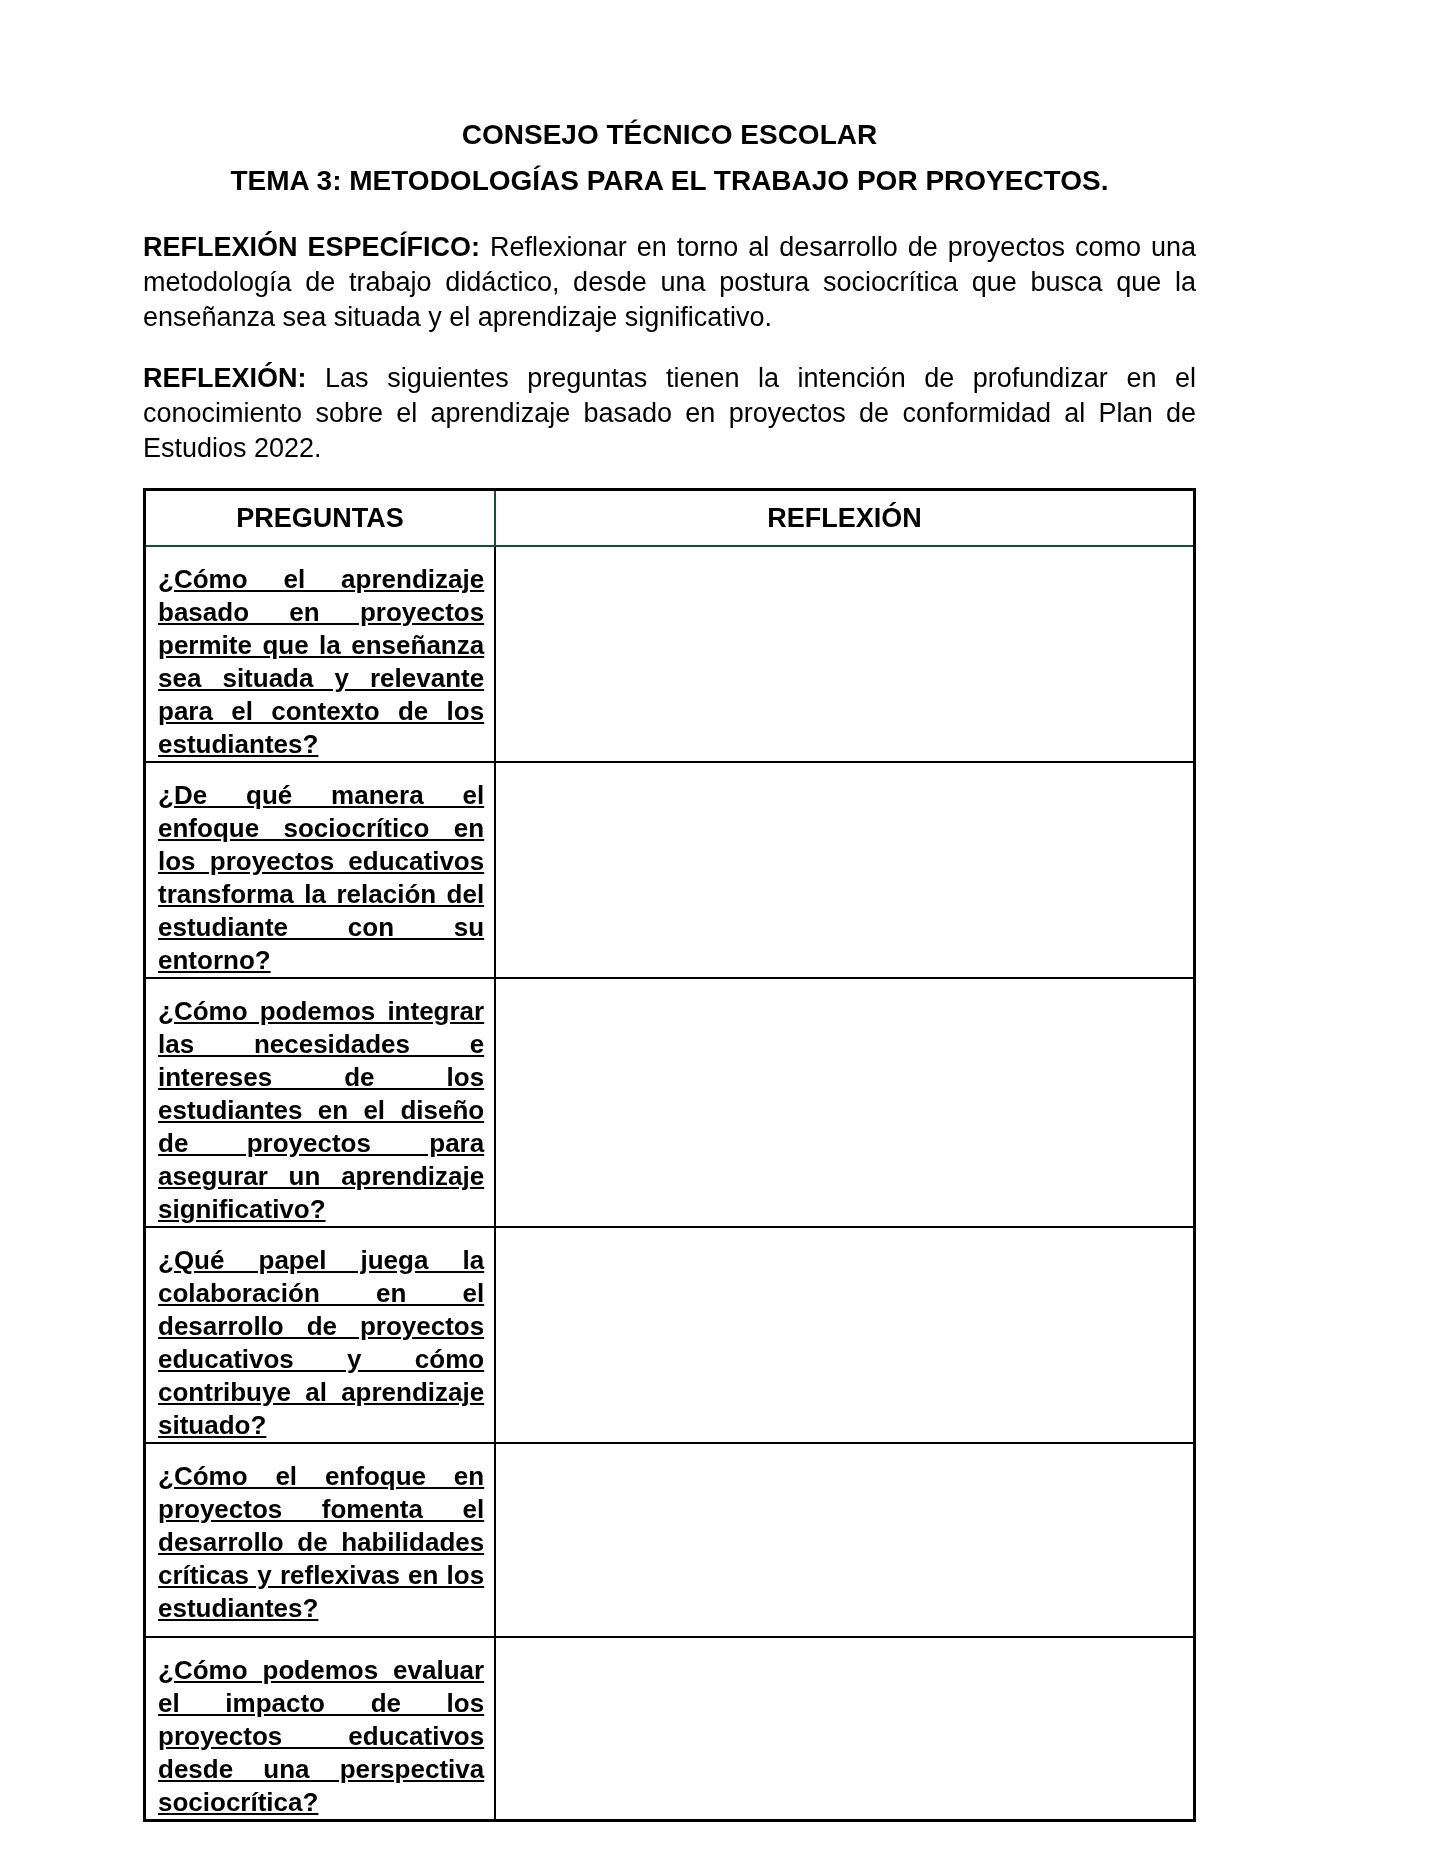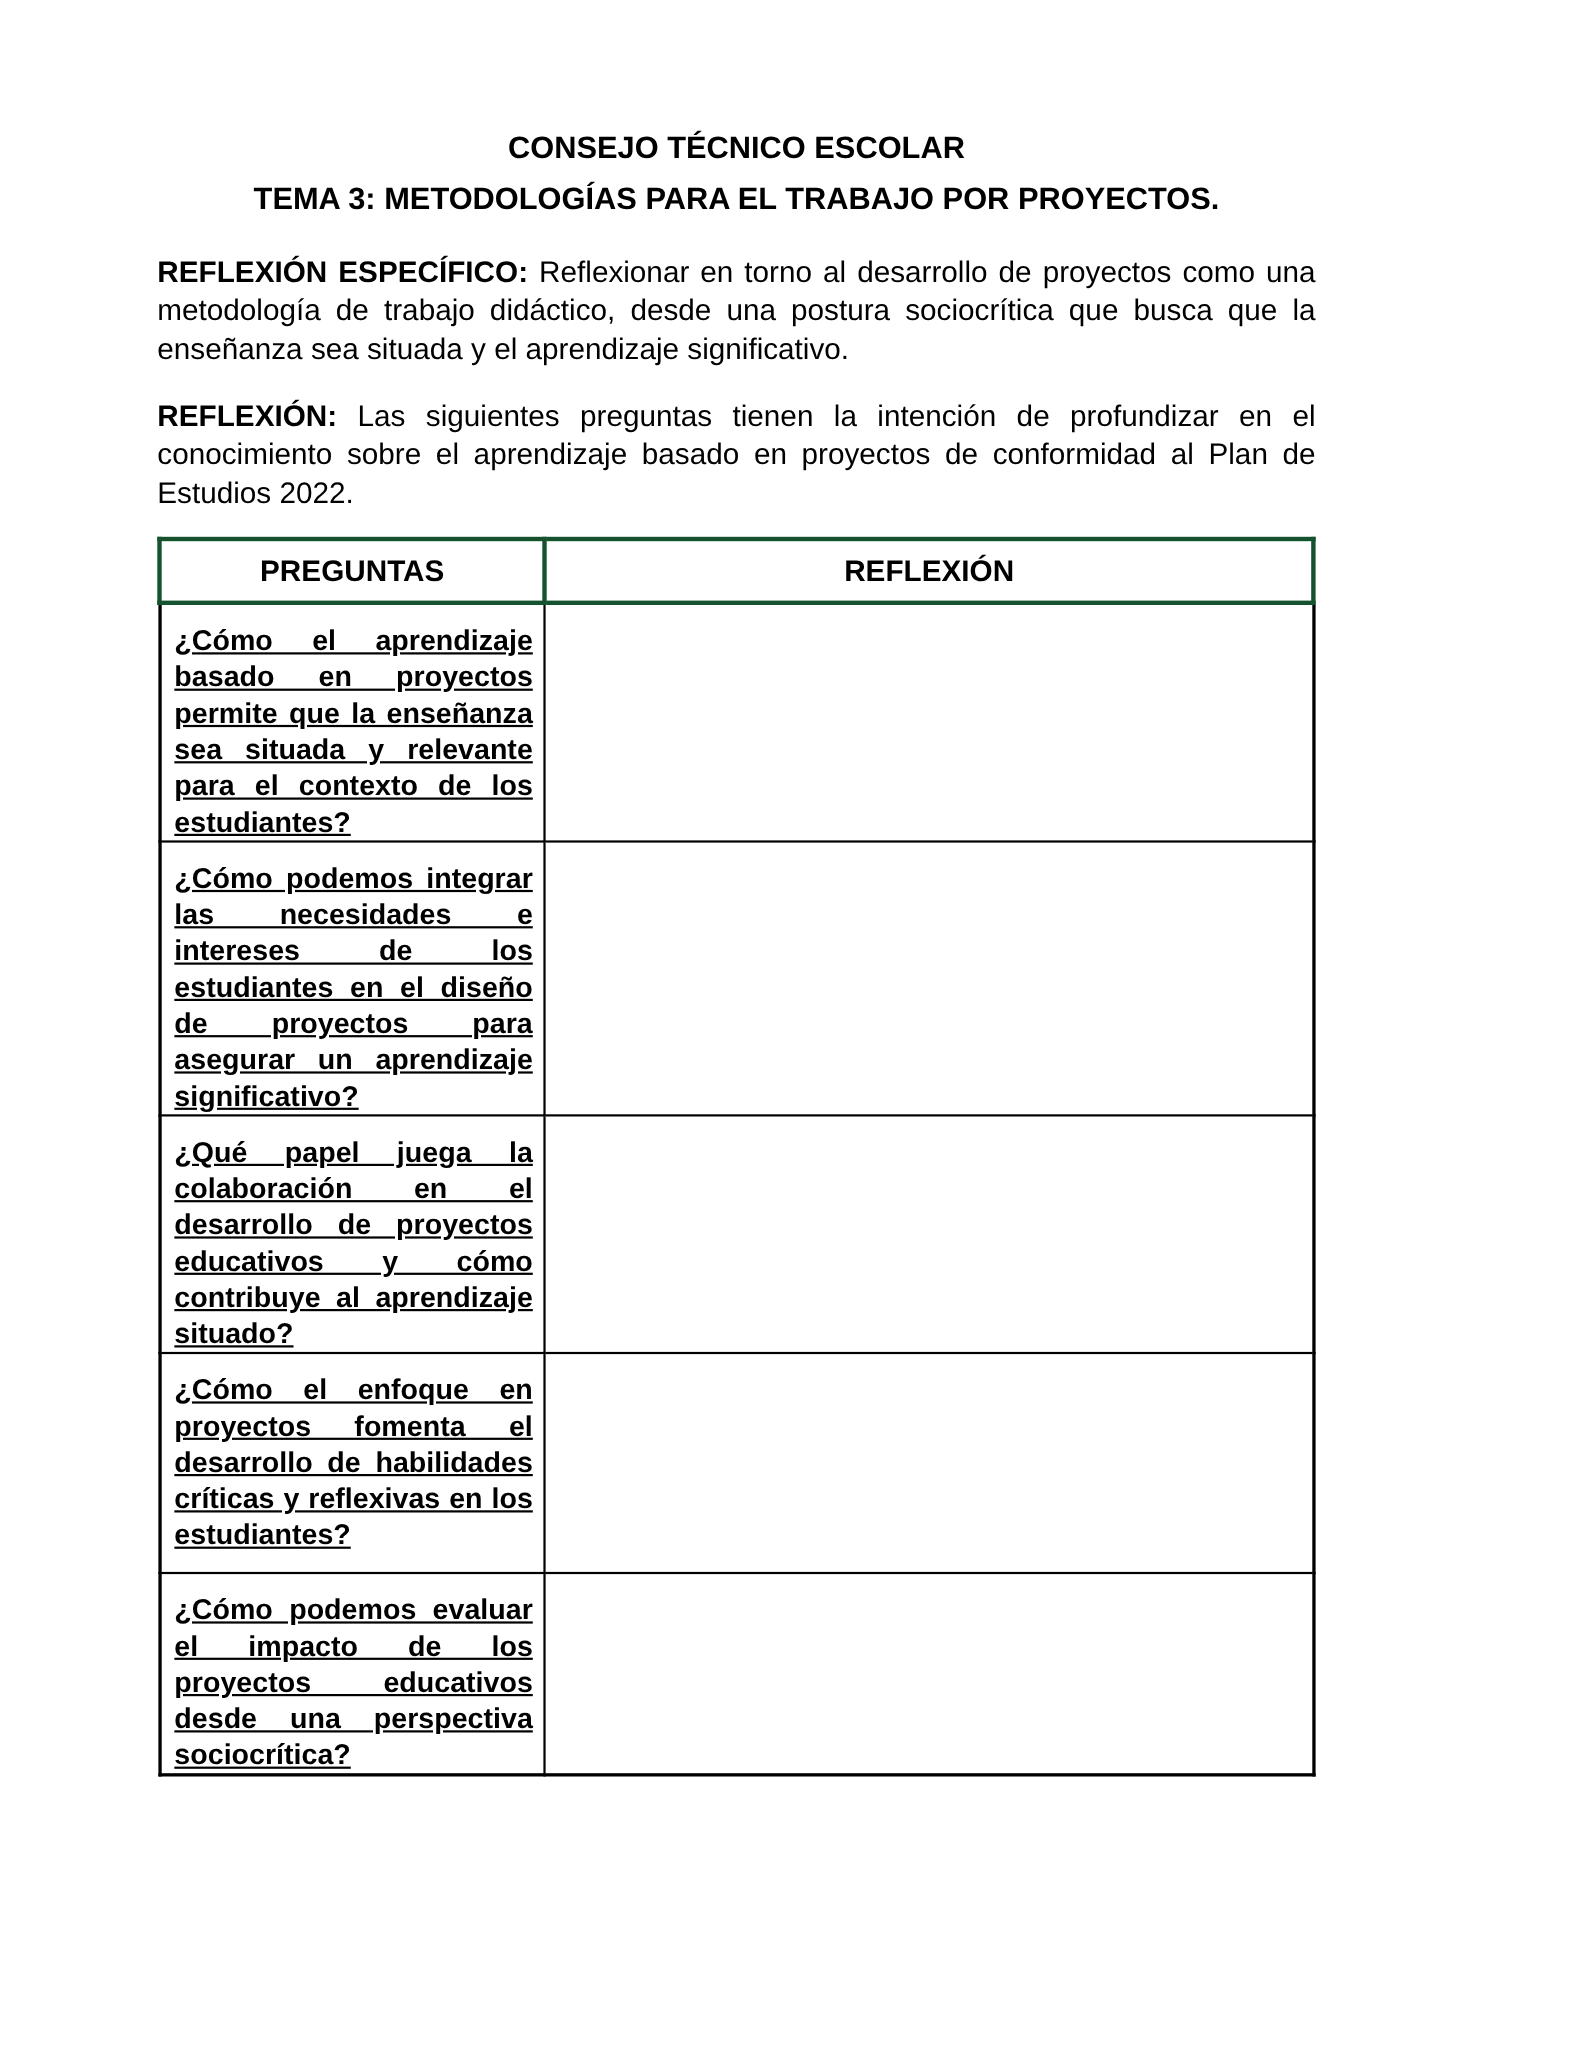--- a/index.html
+++ b/index.html
@@ -29,21 +29,21 @@
   table.qtable{
     border-collapse:collapse;
     table-layout:fixed;
     width:100%;
     margin-top:22px;
     border:3px solid #000;
   }
   col.c1{width:33.4%;}
   col.c2{width:66.6%;}
   .qtable th{
-    border:4px solid #14532d;
+    border:2px solid #14532d;
     font-weight:bold;
     font-size:27px;
     height:54px;
     text-align:center;
     vertical-align:middle;
     padding:0;
   }
   .qtable td{
     border:2px solid #000;
     vertical-align:top;
@@ -92,20 +92,24 @@
         <th>PREGUNTAS</th>
         <th>REFLEXIÓN</th>
       </tr>
     </thead>
     <tbody>
       <tr>
         <td class="qcell">¿Cómo el aprendizaje basado en proyectos permite que la enseñanza sea situada y relevante para el contexto de los estudiantes?</td>
         <td class="rcell"></td>
       </tr>
       <tr>
+        <td class="qcell">¿De qué manera el enfoque sociocrítico en los proyectos educativos transforma la relación del estudiante con su entorno?</td>
+        <td class="rcell"></td>
+      </tr>
+      <tr>
         <td class="qcell">¿Cómo podemos integrar las necesidades e intereses de los estudiantes en el diseño de proyectos para asegurar un aprendizaje significativo?</td>
         <td class="rcell"></td>
       </tr>
       <tr>
         <td class="qcell">¿Qué papel juega la colaboración en el desarrollo de proyectos educativos y cómo contribuye al aprendizaje situado?</td>
         <td class="rcell"></td>
       </tr>
       <tr>
         <td class="qcell">¿Cómo el enfoque en proyectos fomenta el desarrollo de habilidades críticas y reflexivas en los estudiantes?</td>
         <td class="rcell"></td>

